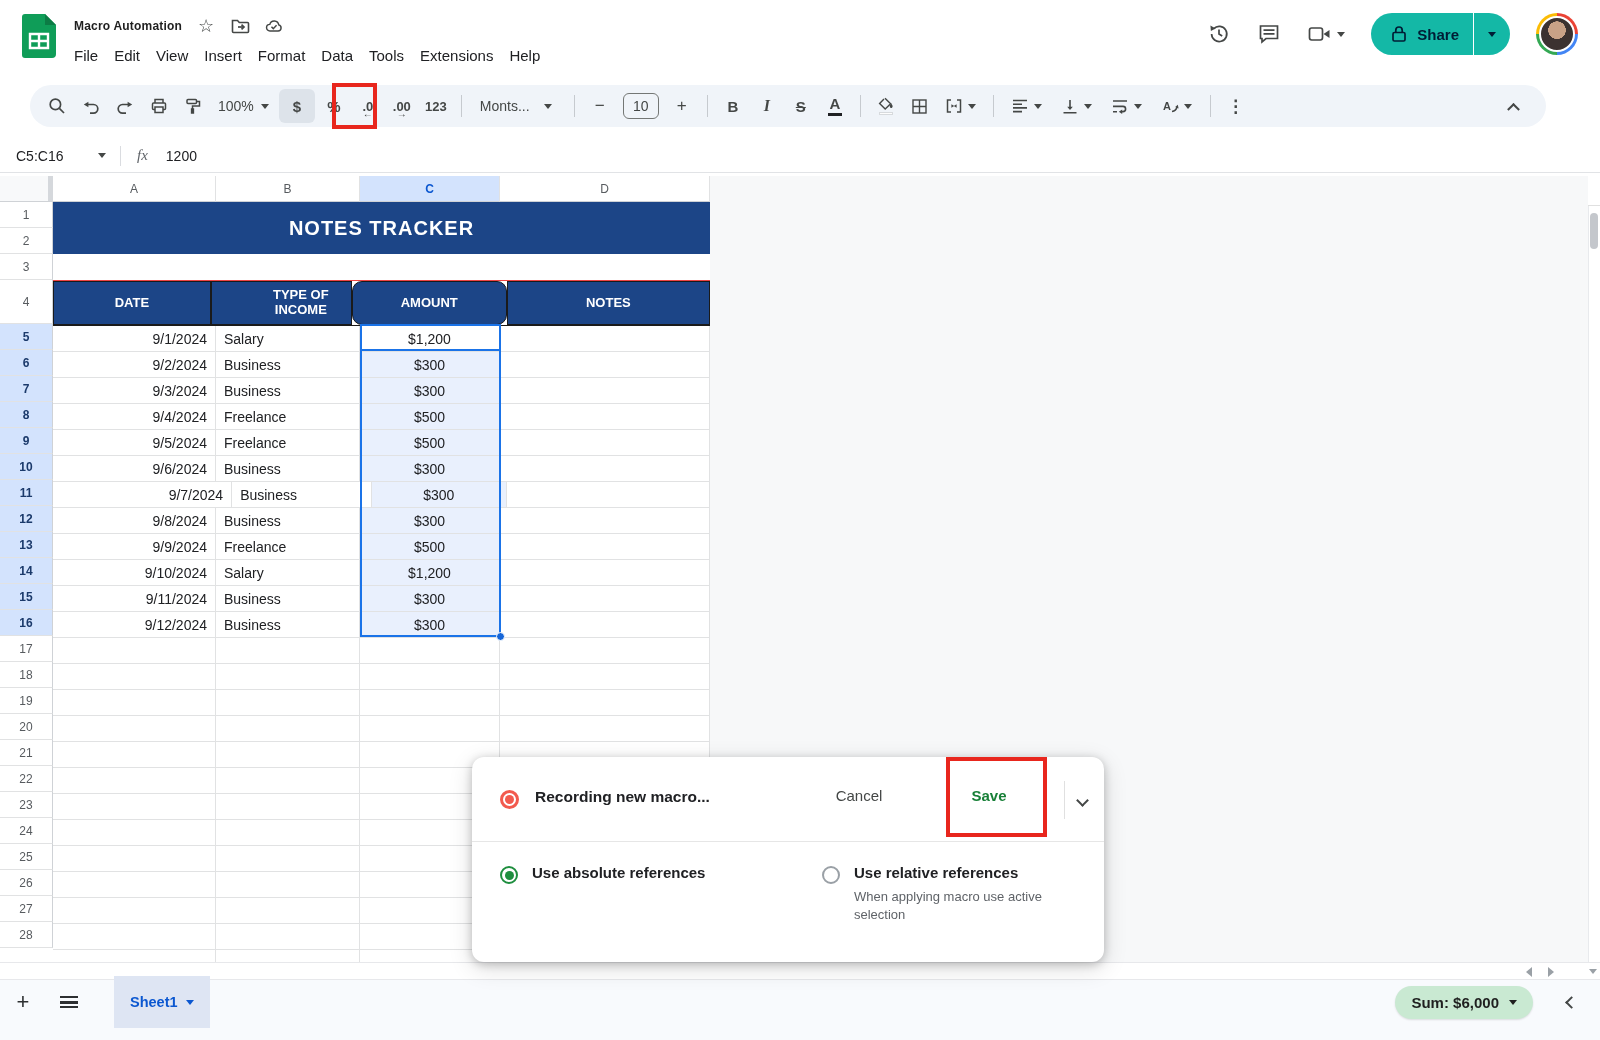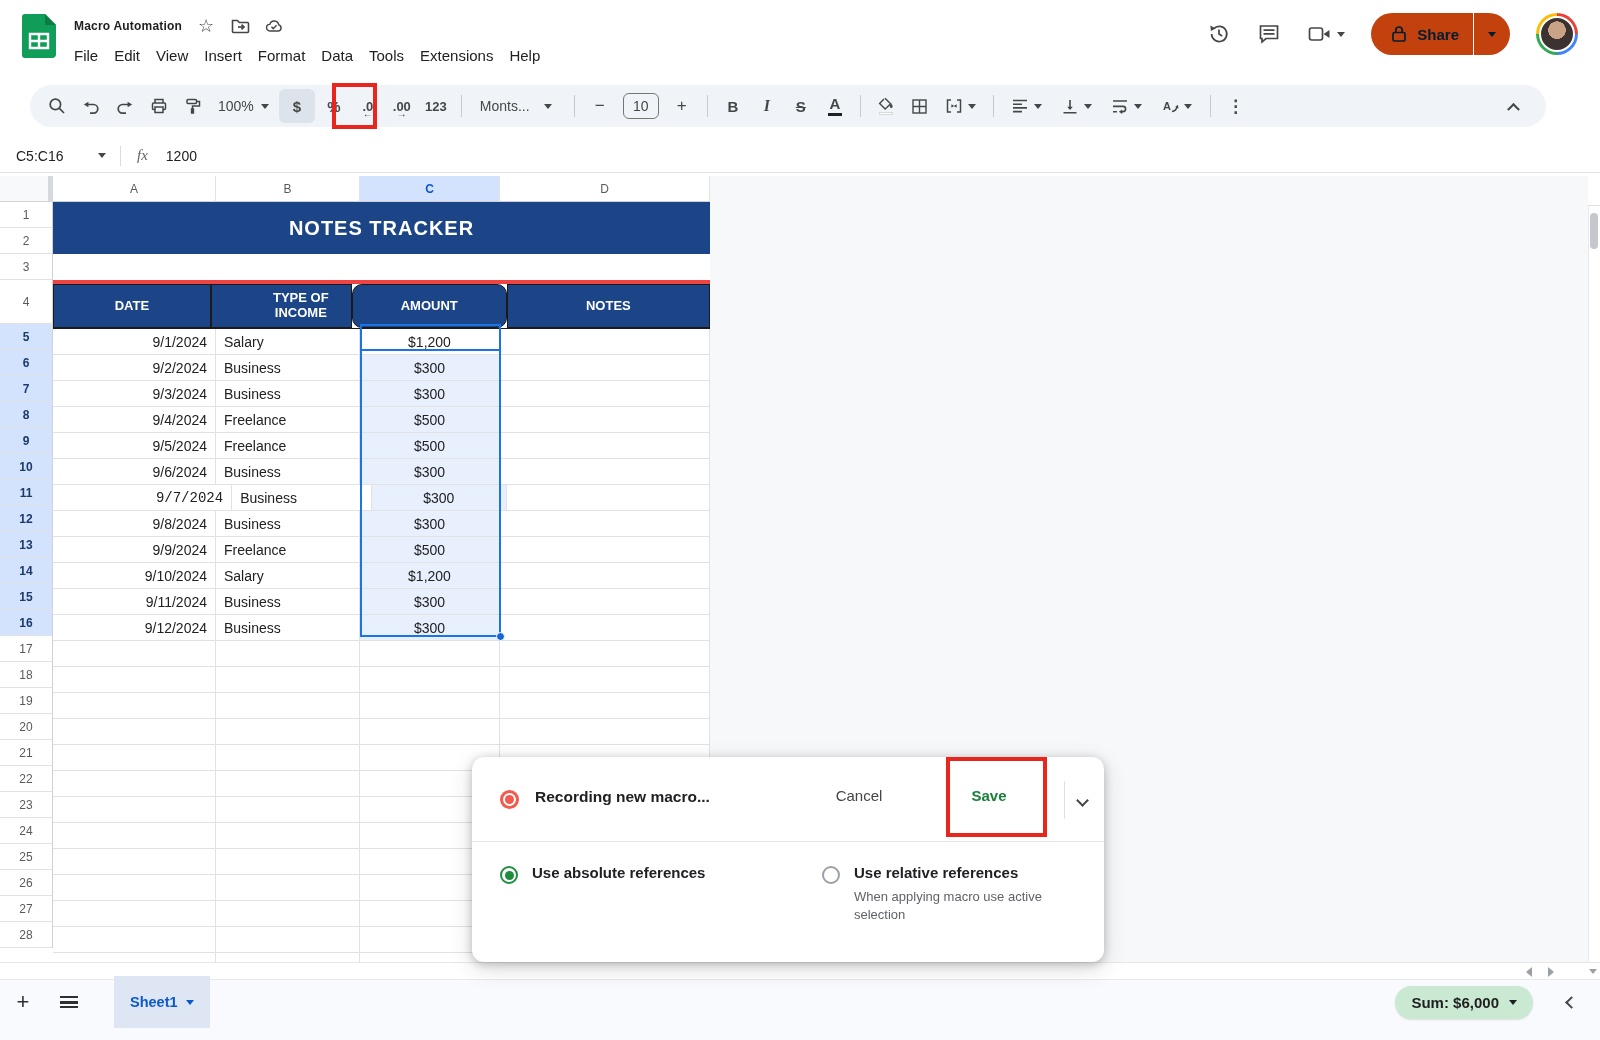--- a/index.html
+++ b/index.html
@@ -13,21 +13,21 @@
   .title-block { position:absolute; left:74px; top:10px; }
   .title-row { display:flex; align-items:center; gap:14px; height:32px; }
   .doc-title { font-size:12px; font-weight:700; color:#1f1f1f; letter-spacing:.2px; }
   .t-icon { width:20px; height:20px; display:flex; align-items:center; justify-content:center; color:#444746; }
   .star-glyph { font-size:18px; color:#444746; }
   .menu-bar { display:flex; margin-top:2px; margin-left:-8px; }
   .menu-item { font-size:15px; color:#202124; padding:3px 8px; border-radius:6px; cursor:default; }
   .header-right { position:absolute; right:22px; top:13px; display:flex; align-items:center; gap:26px; }
   .hr-icon { width:24px; height:24px; color:#444746; }
   .cam-wrap { display:flex; align-items:center; gap:6px; }
-  .share-pill { display:flex; align-items:center; height:42px; background:#c2410c; border-radius:21px; overflow:hidden; }
+  .share-pill { display:flex; align-items:center; height:42px; background:#14b8a6; border-radius:21px; overflow:hidden; }
   .share-main { display:flex; align-items:center; gap:10px; padding:0 14px 0 20px; height:100%; }
   .share-label { font-size:15px; font-weight:600; color:#001d35; }
   .share-sep { width:1px; height:42px; background:#fff; }
   .share-caret { padding:0 14px; height:100%; display:flex; align-items:center; }
   .avatar { width:42px; height:42px; border-radius:50%;
             background:conic-gradient(#ea4335 0 25%, #4285f4 25% 50%, #34a853 50% 75%, #fbbc05 75% 100%);
             display:flex; align-items:center; justify-content:center; }
   .avatar-inner { width:36px; height:36px; border-radius:50%; border:2px solid #fff;
             background:radial-gradient(circle at 50% 38%, #c9a287 0 34%, #3c3230 35% 100%); }
 
@@ -79,21 +79,21 @@
              display:flex; align-items:center; justify-content:center; font-size:12px; color:#575b5f; }
   .colhead.sel { background:#d3e3fd; color:#0b57d0; font-weight:700; }
   .rowheads { position:absolute; left:0; top:26px; width:53px; }
   .rowhead { width:53px; border-right:1px solid #cfd2d6; border-bottom:1px solid #e1e2e3; background:#fff;
              display:flex; align-items:center; justify-content:center; font-size:12px; color:#575b5f; }
   .rowhead.sel { background:#d3e3fd; color:#1b3a6b; font-weight:700; }
   .cells { position:absolute; left:53px; top:26px; width:657px; }
   .banner { width:657px; height:52px; background:#1c4587; color:#fff; display:flex; align-items:center;
             justify-content:center; font-size:20px; font-weight:700; letter-spacing:1px; }
   .blank-row { width:657px; height:26px; background:#fff; border-bottom:1px solid transparent; }
-  .hdr-row { width:657px; display:flex; border-top:4px solid #ef4444; border-bottom:1px solid #1a1a1a; }
+  .hdr-row { width:657px; display:flex; border-top:1px solid #ef4444; border-bottom:1px solid #1a1a1a; }
   .hdr-cell { height:44px; background:#1c4587; color:#fff; font-size:13px; font-weight:700;
               display:flex; align-items:center; justify-content:center; text-align:center;
               border:1px solid #1a1a1a; line-height:1.15; padding:0 6px; }
   .data-row { width:657px; display:flex; }
   .cell { height:26px; border-right:1px solid #e1e2e3; border-bottom:1px solid #e1e2e3; font-size:14px;
           display:flex; align-items:center; background:#fff; }
   .cell.date { justify-content:flex-end; padding-right:8px; }
   .cell.type { justify-content:flex-start; padding-left:8px; }
   .cell.amount { justify-content:center; }
   .cell.range-tint { background:#e9f0fd; }
@@ -460,21 +460,21 @@
           <div class="cell amount range-tint" style="width: 140px;">$500</div>
           <div class="cell notes" style="width: 210px;"></div>
         </div>
         <div class="data-row">
           <div class="cell date" style="width: 163px;">9/6/2024</div>
           <div class="cell type" style="width: 144px;">Business</div>
           <div class="cell amount range-tint" style="width: 140px;">$300</div>
           <div class="cell notes" style="width: 210px;"></div>
         </div>
         <div class="data-row">
-          <div class="cell date" style="width: 185px; font-family: Liberation Mono, monospace;">9/7/2024</div>
+          <div class="cell date" style="width: 185px;">9/7/2024</div>
           <div class="cell type" style="width: 144px;">Business</div>
           <div class="cell amount range-tint" style="width: 140px;">$300</div>
           <div class="cell notes" style="width: 210px;"></div>
         </div>
         <div class="data-row">
           <div class="cell date" style="width: 163px;">9/8/2024</div>
           <div class="cell type" style="width: 144px;">Business</div>
           <div class="cell amount range-tint" style="width: 140px;">$300</div>
           <div class="cell notes" style="width: 210px;"></div>
         </div>

